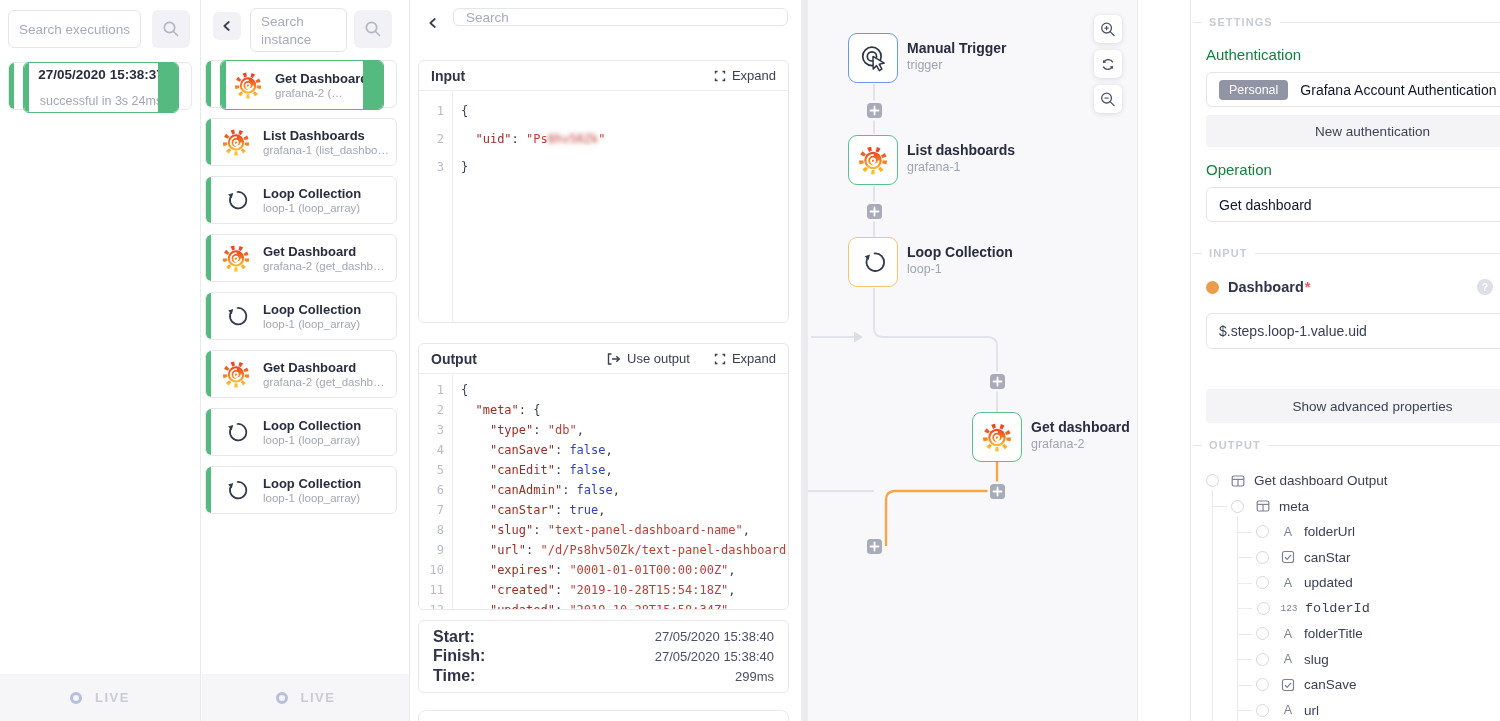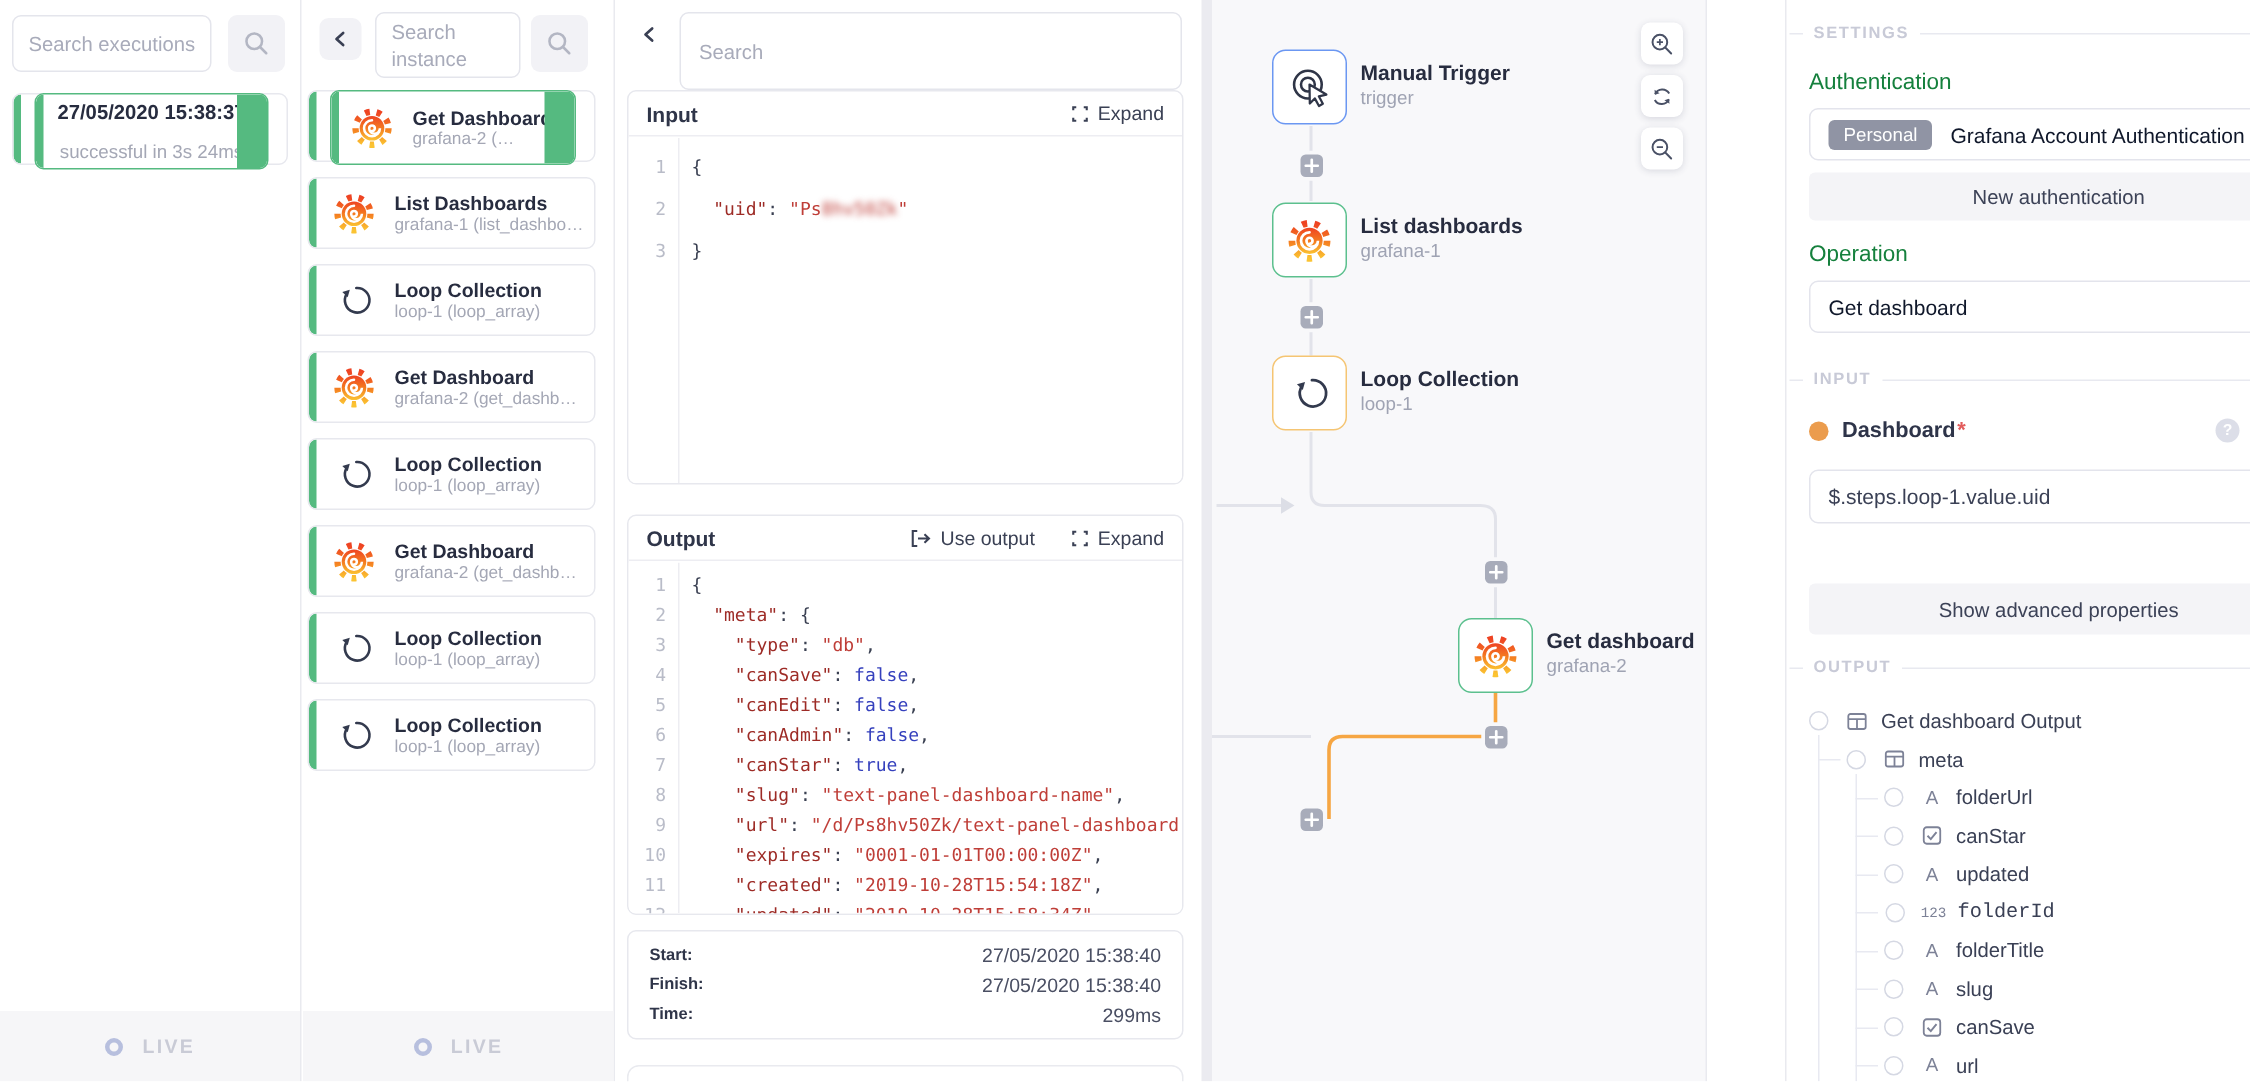--- a/index.html
+++ b/index.html
@@ -43,42 +43,42 @@
   .sc-s{font-size:11.5px;color:#a4a7b5;white-space:nowrap;overflow:hidden;text-overflow:ellipsis;}
   .scard.sel .s-tx{padding-right:24px;}
   .ic{display:none;}
   .icon-trigger .ic-trigger{display:block;}
   .icon-grafana .ic-grafana{display:block;}
   .icon-loop .ic-loop{display:block;}
 
   
   .col-io{position:absolute;left:411px;top:0;width:390px;height:721px;background:#fff;}
   .col-io .back{position:absolute;left:14px;top:15px;}
-  .col-io .srch{position:absolute;left:42px;top:8px;width:335px;height:52px;border:1px solid #e4e5ec;border-radius:6px;padding:0 12px;font-size:13.5px;color:#3a4055;outline:none;}
+  .col-io .srch{position:absolute;left:42px;top:8px;width:335px;height:18px;border:1px solid #e4e5ec;border-radius:6px;padding:0 12px;font-size:13.5px;color:#3a4055;outline:none;}
   .panel{position:absolute;left:7px;width:371px;border:1px solid #e7e8ee;border-radius:6px;background:#fff;overflow:hidden;}
   .p-head{height:30px;border-bottom:1px solid #ededf2;display:flex;align-items:center;padding:0 12px;gap:6px;}
   .p-title{font-size:14px;font-weight:bold;color:#2f3549;margin-right:auto;}
   .p-act{display:flex;align-items:center;gap:6px;font-size:13px;color:#3a4054;cursor:pointer;margin-left:18px;}
   .p-body{position:absolute;top:31px;left:0;right:0;bottom:0;overflow:hidden;padding-top:5px;background:#fff;}
   .gutter-sep{position:absolute;left:33px;top:0;bottom:0;width:1px;background:#ededf2;}
   .code-line{display:flex;font-family:"DejaVu Sans Mono",monospace;font-size:12px;white-space:pre;}
   #in-body .code-line{height:28px;line-height:28px;}
   #out-body .code-line{height:20px;line-height:20px;}
   .ln{width:33px;padding-right:8px;text-align:right;color:#b9bcc8;flex:none;}
   .lt{padding-left:9px;}
   .tk-p{color:#3a4052;}
   .tk-k{color:#9d2b26;}
   .tk-s{color:#bf3e38;}
   .tk-sb{color:#bf3e38;filter:blur(2.2px);}
   .tk-b{color:#3540bd;}
   #in-panel{top:60px;height:263px;}
   #out-panel{top:343px;height:267px;}
   #stats-panel{top:620px;height:73px;display:flex;flex-direction:column;justify-content:space-around;padding:6px 14px;}
   .stat-row{display:flex;justify-content:space-between;align-items:center;}
-  .st-l{font-size:11px;font-weight:bold;color:#2f3549;}
+  .st-l{font-size:16px;font-weight:bold;color:#2f3549;}
   .st-v{font-size:13px;color:#4a4f63;}
   .sliver{position:absolute;left:7px;width:371px;top:710px;height:30px;border:1px solid #e9eaef;border-radius:8px 8px 0 0;background:#fff;}
 
   
   .splitter{position:absolute;left:801px;top:0;width:7px;height:721px;background:#ebebf0;cursor:col-resize;}
 
   
   .diagram{position:absolute;left:808px;top:0;width:330px;height:721px;background:#f8f8fa;border-right:1px solid #e9eaef;overflow:hidden;}
   .wires{position:absolute;left:0;top:0;}
   .plus{position:absolute;width:15px;height:15px;background:#a8acba;border-radius:3.5px;box-shadow:0 0 0 2.5px #f8f8fa;display:flex;align-items:center;justify-content:center;cursor:pointer;z-index:3;}

